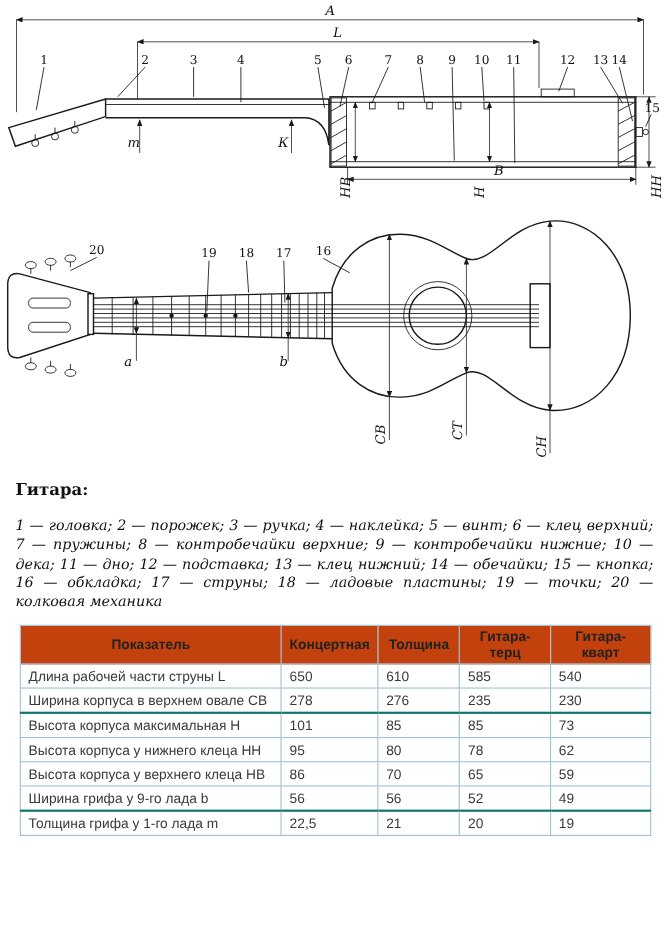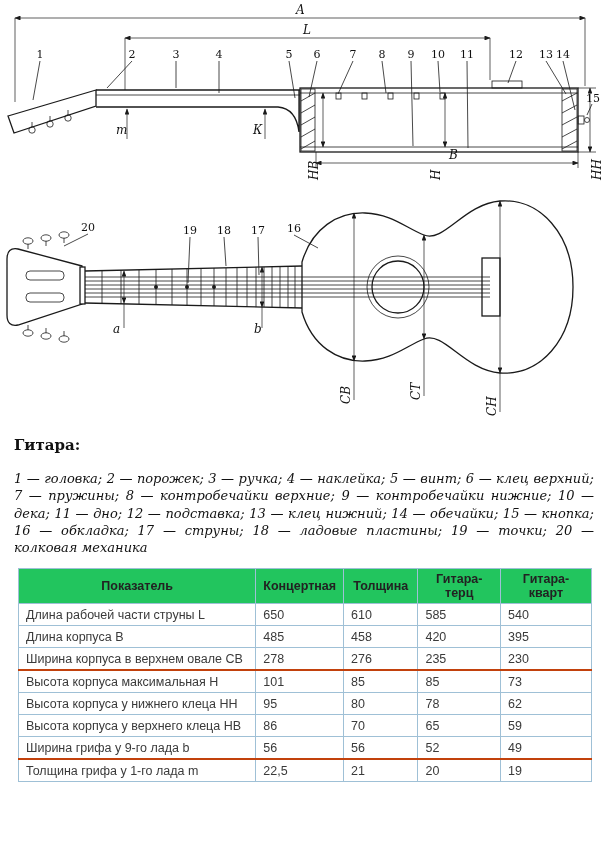--- a/index.html
+++ b/index.html
@@ -22,26 +22,26 @@
   .legend { padding:6px 16px 0 14px; font-family:"DejaVu Serif",serif; color:#111; }
   .legend-title { font-weight:bold; font-size:15px; margin:0 0 16px 0; }
   .legend-text { font-weight:normal; font-style:italic; font-size:13px; line-height:1.33;
                  text-align:justify; margin:0; }
 
   
   .table-wrap { padding:12px 18px 14px 18px; }
   table.spec { border-collapse:collapse; width:100%; font-size:12.5px; color:#3a3a3a; }
   table.spec th, table.spec td { border:1px solid #9fc0d6; padding:3px 7px; height:15px;
                                  text-align:left; }
-  table.spec th { background:#22c55e; color:#222; font-weight:bold; text-align:center; }
+  table.spec th { background:#c2410c; color:#222; font-weight:bold; text-align:center; }
   table.spec td.label-cell { width:42%;margin-top:45px; }
   table.spec col.c1 { width:42%; } table.spec col.c2 { width:14.5%; }
   table.spec col.c3 { width:13%; } table.spec col.c4 { width:14.5%; }
   table.spec col.c5 { width:16%; }
-  table.spec tr.group-start td { border-top:2px solid #c2410c; }
+  table.spec tr.group-start td { border-top:2px solid #0f766e; }
 </style>
 </head>
 <body>
 
 <div class="page">
 
   <div class="figure">
   <svg viewBox="0 0 610 430" width="610" height="430">
     <defs>
       <marker id="arr" viewBox="0 0 10 8" markerWidth="9" markerHeight="7" refX="9" refY="4" orient="auto-start-reverse">
@@ -326,27 +326,20 @@
       </thead>
       <tbody>
           <tr>
             <td class="label-cell">Длина рабочей части струны L</td>
             <td>650</td>
             <td>610</td>
             <td>585</td>
             <td>540</td>
           </tr>
           <tr>
-            <td class="label-cell">Длина корпуса В</td>
-            <td>485</td>
-            <td>458</td>
-            <td>420</td>
-            <td>395</td>
-          </tr>
-          <tr>
             <td class="label-cell">Ширина корпуса в верхнем овале СВ</td>
             <td>278</td>
             <td>276</td>
             <td>235</td>
             <td>230</td>
           </tr>
           <tr class="group-start">
             <td class="label-cell">Высота корпуса максимальная Н</td>
             <td>101</td>
             <td>85</td>

